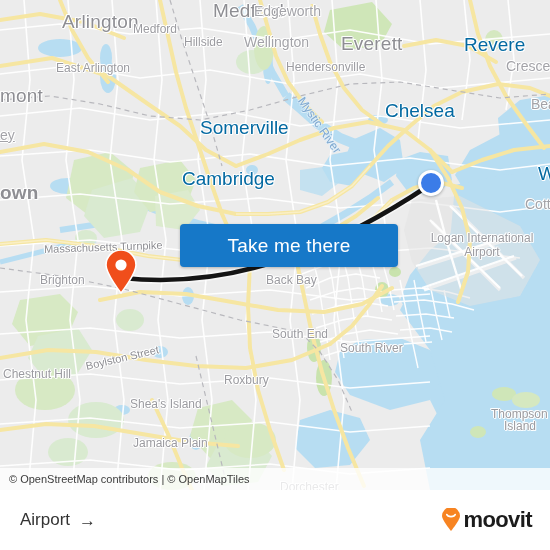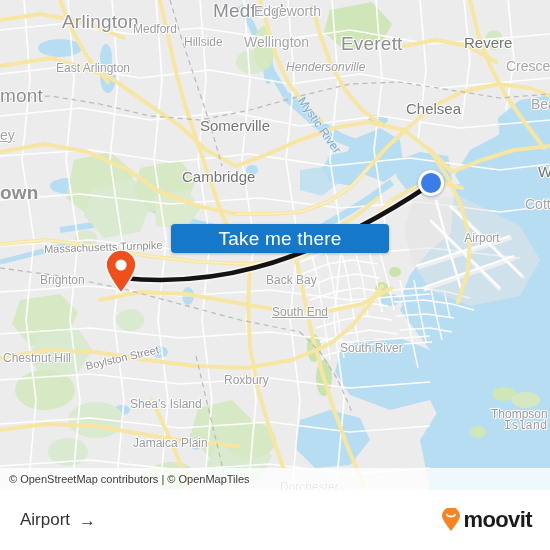--- a/index.html
+++ b/index.html
@@ -46,21 +46,21 @@
       -1px 0 0 rgba(255,255,255,.9),
        0 1px 0 rgba(255,255,255,.9),
        0 -1px 0 rgba(255,255,255,.9),
        1px 1px 0 rgba(255,255,255,.9),
       -1px -1px 0 rgba(255,255,255,.9);
     pointer-events: none;
     line-height: 1.15;
     font-family: "Liberation Sans", sans-serif;
   }
   .lbl-xl { font-size: 19px; color: #8e8e93; letter-spacing: .2px; }
-  .lbl-lg { font-size: 15px; color: #737373; }
+  .lbl-lg { font-size: 19px; color: #0369a1; }
   .lbl-md { font-size: 12px; color: #9b9ba0; }
   .lbl-sm { font-size: 14px; color: #a3a3a8; }
   .lbl-road {
     color: #8d8d92;
     font-size: 11px;
   }
   .lbl-water {
     color: #7fa8cf;
     font-size: 12px;
     text-shadow:
@@ -82,24 +82,24 @@
     border-radius: 50%;
     background: #3b7ce8;
     border: 3px solid #ffffff;
     box-sizing: border-box;
     box-shadow: 0 1px 3px rgba(0,0,0,.3);
   }
 
   
   #take-me-there {
     position: absolute;
-    left: 171px;
+    left: 180px;
     top: 224px;
     width: 218px;
-    height: 29px;
+    height: 43px;
     background: #1678c8;
     border: none;
     border-radius: 4px;
     color: #ffffff;
     font-size: 19px;
     font-family: "Liberation Sans", sans-serif;
     cursor: pointer;
     letter-spacing: .2px;
     box-shadow: 0 1px 3px rgba(0,0,0,.25);
     padding: 0;
@@ -368,53 +368,54 @@
         <div class="map-label lbl-xl" style="left: 62px; top: 11px;">Arlington</div>
         <div class="map-label lbl-xl" style="left: 213px; top: 0px;">Medford</div>
         <div class="map-label lbl-xl" style="left: 341px; top: 33px;">Everett</div>
         <div class="map-label lbl-lg" style="left: 464px; top: 34px;">Revere</div>
         <div class="map-label lbl-sm" style="left: 254px; top: 3px;">Edgeworth</div>
         <div class="map-label lbl-md" style="left: 133px; top: 23px;">Medford</div>
         <div class="map-label lbl-md" style="left: 136px; top: 36px; margin-left: 48px;">Hillside</div>
         <div class="map-label lbl-sm" style="left: 244px; top: 34px;">Wellington</div>
         <div class="map-label lbl-sm" style="left: 506px; top: 58px;">Crescent</div>
         <div class="map-label lbl-md" style="left: 56px; top: 62px;">East Arlington</div>
-        <div class="map-label lbl-md" style="left: 286px; top: 61px; font-style: italic;">Hendersonville</div>
-        <div class="map-label lbl-lg" style="left: 406px; top: 100px;">Chelsea</div>
+        <div class="map-label lbl-md" style="left: 286px; top: 61px;">Hendersonville</div>
+        <div class="map-label lbl-lg" style="left: 385px; top: 100px;">Chelsea</div>
         <div class="map-label lbl-sm" style="left: 531px; top: 96px;">Beach</div>
         <div class="map-label lbl-lg" style="left: 200px; top: 117px;">Somerville</div>
         <div class="map-label lbl-xl" style="left: 0px; top: 85px;">mont</div>
         <div class="map-label lbl-sm" style="left: 0px; top: 127px; text-decoration: underline;">ey</div>
         <div class="map-label lbl-lg" style="left: 182px; top: 168px;">Cambridge</div>
         <div class="map-label lbl-xl" style="left: 0px; top: 182px; font-weight: bold;">own</div>
         <div class="map-label lbl-sm" style="left: 525px; top: 196px;">Cotta</div>
         <div class="map-label lbl-lg" style="left: 538px; top: 163px;">W</div>
         <div class="map-label lbl-md" style="left: 40px; top: 274px;">Brighton</div>
         <div class="map-label lbl-md" style="left: 266px; top: 274px;">Back Bay</div>
-        <div class="map-label lbl-md" style="left: 272px; top: 306px; text-decoration: underline;">South End</div>
+        <div class="map-label lbl-md" style="left: 272px; top: 328px;">South End</div>
         <div class="map-label lbl-md" style="left: 340px; top: 342px;">South River</div>
-        <div class="map-label lbl-md" style="left: 3px; top: 352px; text-align: center;">Chestnut Hill</div>
+        <div class="map-label lbl-md" style="left: 3px; top: 368px; text-align: center;">Chestnut Hill</div>
         <div class="map-label lbl-md" style="left: 224px; top: 374px;">Roxbury</div>
         <div class="map-label lbl-md" style="left: 130px; top: 398px;">Shea's Island</div>
         <div class="map-label lbl-md" style="left: 133px; top: 437px;">Jamaica Plain</div>
         <div class="map-label lbl-md" style="left: 491px; top: 408px;">Thompson</div>
-        <div class="map-label lbl-md" style="left: 504px; top: 420px; font-family: Liberation Mono, monospace;">Island</div>
+        <div class="map-label lbl-md" style="left: 504px; top: 420px;">Island</div>
         <div class="map-label lbl-md" style="left: 280px; top: 481px;">Dorchester</div>
       </div>
 
     <div id="road-labels">
         <div class="map-label lbl-road" style="left: 44px; top: 243px; transform: rotate(-2deg); transform-origin: left center;">Massachusetts Turnpike</div>
         <div class="map-label lbl-road" style="left: 86px; top: 360px; transform: rotate(-13deg); transform-origin: left center;">Boylston Street</div>
       </div>
 
     <div id="water-labels">
         <div class="map-label lbl-water" style="left: 300px; top: 92px; transform: rotate(55deg); transform-origin: left center;">Mystic River</div>
       </div>
 
     <div class="map-label lbl-md lbl-center" id="airport-label" style="left:482px; top:232px;">
+      <div>Logan International</div>
       <div>Airport</div>
     </div>
 
     <div class="marker-pin" style="left:104px; top:250px;">
       <svg width="34" height="44" viewBox="0 0 34 44">
         <path d="M17,43 C17,43 32,24 32,15 A15,15 0 1 0 2,15 C2,24 17,43 17,43 Z" fill="#f04e1b" stroke="#ffffff" stroke-width="1.6"></path>
         <circle cx="17" cy="15" r="5.6" fill="#ffffff"></circle>
       </svg>
     </div>
 

